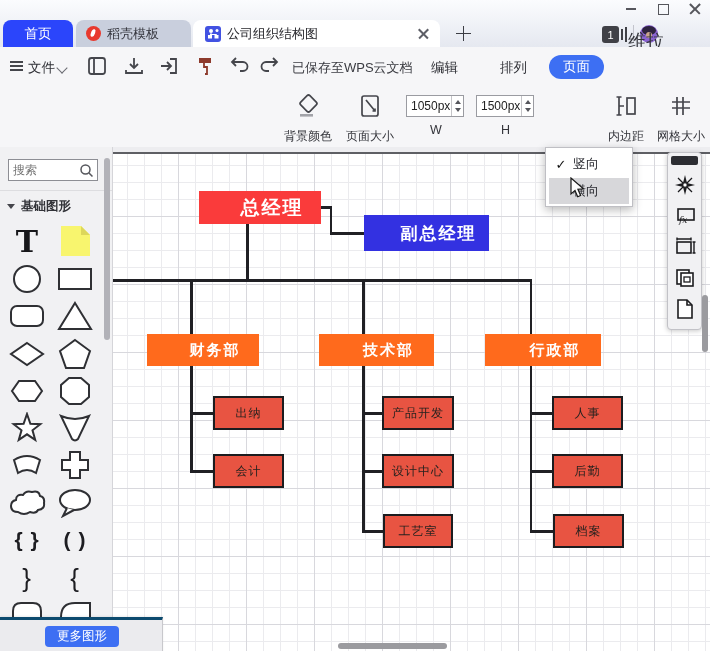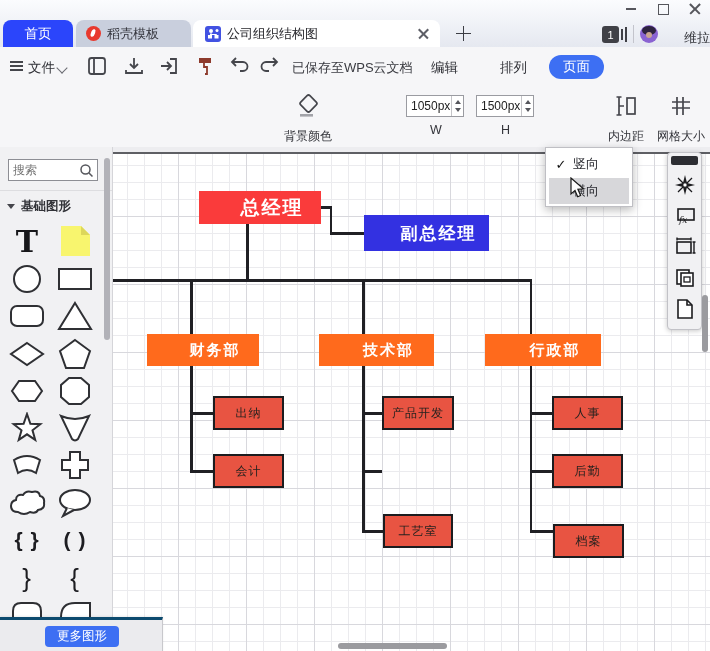--- a/index.html
+++ b/index.html
@@ -31,21 +31,21 @@
   #newtab i{position:absolute;background:#3c3d44;}
   #newtab .h{left:0;top:6.6px;width:15px;height:1.8px;} #newtab .v{left:6.6px;top:0;width:1.8px;height:15px;}
 
   #badge1{position:absolute;left:602px;top:26px;width:17px;height:17px;background:#3f4046;border-radius:3px;
     color:#fff;font-size:11px;display:flex;align-items:center;justify-content:center;}
   .badgebar{position:absolute;top:28px;width:2px;background:#3f4046;}
   #userdiv{position:absolute;left:633px;top:25px;width:1px;height:18px;background:#c3c4cc;}
   #avatar{position:absolute;left:640px;top:25px;width:18px;height:18px;border-radius:50%;background:#8a63d2;overflow:hidden;}
   #avatar:before{content:"";position:absolute;left:2px;top:1px;width:14px;height:9px;border-radius:50%;background:#2e2340;}
   #avatar:after{content:"";position:absolute;left:6px;top:7px;width:6px;height:6px;border-radius:50%;background:#caa58f;}
-  #username{position:absolute;left:684px;top:29px;font-size:13px;color:#33343a;}
+  #username{position:absolute;left:628px;top:29px;font-size:18px;color:#33343a;}
 
   
   #toolbar1{position:absolute;left:0;top:47px;width:710px;height:39px;background:#f6f6f8;padding-left:20px;}
   #toolbar2{position:absolute;left:0;top:86px;width:710px;height:61px;background:#f6f6f8;}
   .tb-text{position:absolute;font-size:13.5px;color:#2f3036;top:12px;}
   .hamb{position:absolute;left:10px;top:14px;width:13px;height:10px;}
   .hamb i{position:absolute;left:0;width:13px;height:1.6px;background:#44454b;}
   .chev{position:absolute;top:17px;width:7px;height:7px;border-right:1.5px solid #6a6b72;border-bottom:1.5px solid #6a6b72;transform:rotate(45deg);}
   .tbicon{position:absolute;top:8px;width:22px;height:22px;}
   #page-pill{position:absolute;left:549px;top:8px;width:55px;height:24px;border-radius:13px;background:#3d6ff3;
@@ -208,20 +208,27 @@
 
   <div id="toolbar2">
     <div class="prop" style="left:283px;width:50px;">
       <svg width="26" height="24" viewBox="0 0 26 24">
         <rect x="7" y="3" width="13" height="13" rx="2" transform="rotate(45 13.5 9.5)" fill="none" stroke="#45464c" stroke-width="1.7"></rect>
         <rect x="5" y="20" width="13" height="2.6" fill="#a2a3a9"></rect>
       </svg>
       <div class="lbl">背景颜色</div>
     </div>
 
+    <div class="prop" style="left:345px;width:50px;">
+      <svg width="24" height="24" viewBox="0 0 24 24">
+        <rect x="4" y="2" width="16" height="20" rx="2" fill="none" stroke="#45464c" stroke-width="1.7"></rect>
+        <path d="M8 6 L17 17M14.5 17H17V14.5" fill="none" stroke="#45464c" stroke-width="1.7"></path>
+      </svg>
+      <div class="lbl">页面大小</div>
+    </div>
 
     <div class="spin" style="left:406px;">
       <input value="1050px" style="">
       <div class="arrows">
         <div class="tri-up"></div>
         <div class="tri-dn"></div>
       </div>
     </div>
     <div class="spin-lbl" style="left:430px;">W</div>
 
@@ -412,24 +419,25 @@
       <div class="node" style="left: 86px; top: 37px; width: 98px; height: 33px; font-size: 19px; background-color: rgb(250, 59, 59);">总经理</div>
       <div class="node" style="left: 251px; top: 61px; width: 101px; height: 36px; font-size: 17px; background-color: rgb(51, 49, 225);">副总经理</div>
 
       <div class="node" style="left: 206px; top: 180px; width: 91px; height: 32px; font-size: 15px; background-color: rgb(255, 106, 28);">技术部</div>
       <div class="node" style="left: 34px; top: 180px; width: 88px; height: 32px; font-size: 15px; background-color: rgb(255, 106, 28);">财务部</div>
       <div class="node" style="left: 372px; top: 180px; width: 92px; height: 32px; font-size: 15px; background-color: rgb(255, 106, 28);">行政部</div>
 
       <div class="child" style="left: 100px; top: 242px; width: 71px; height: 34px; background-color: rgb(232, 84, 66);">出纳</div>
       <div class="child" style="left: 100px; top: 300px; width: 71px; height: 34px; background-color: rgb(232, 84, 66);">会计</div>
       <div class="child" style="left: 269px; top: 242px; width: 72px; height: 34px; background-color: rgb(232, 84, 66);">产品开发</div>
+      <div class="child" style="left: 269px; top: 300px; width: 72px; height: 34px; background-color: rgb(232, 84, 66);">设计中心</div>
       <div class="child" style="left: 270px; top: 360px; width: 70px; height: 34px; background-color: rgb(232, 84, 66);">工艺室</div>
       <div class="child" style="left: 439px; top: 242px; width: 71px; height: 34px; background-color: rgb(232, 84, 66);">人事</div>
       <div class="child" style="left: 439px; top: 300px; width: 71px; height: 34px; background-color: rgb(232, 84, 66);">后勤</div>
-      <div class="child" style="left: 440px; top: 360px; width: 71px; height: 34px; background-color: rgb(232, 84, 66); margin-top: 10px;">档案</div>
+      <div class="child" style="left: 440px; top: 360px; width: 71px; height: 34px; background-color: rgb(232, 84, 66);">档案</div>
     </div>
   </div>
 
   <div id="rpanel">
     <div id="rpanel-grip"></div>
     <svg class="rp-ic" style="top:21px" viewBox="0 0 22 22">
       <path d="M11 1 13 9 21 11 13 13 11 21 9 13 1 11 9 9Z" fill="#1c1c1f"></path>
       <path d="M4 4 9.5 9.5M18 4 12.5 9.5M18 18 12.5 12.5M4 18 9.5 12.5" stroke="#1c1c1f" stroke-width="1.3"></path>
       <circle cx="11" cy="11" r="2.2" fill="#fff" stroke="#1c1c1f" stroke-width="1"></circle>
     </svg>

